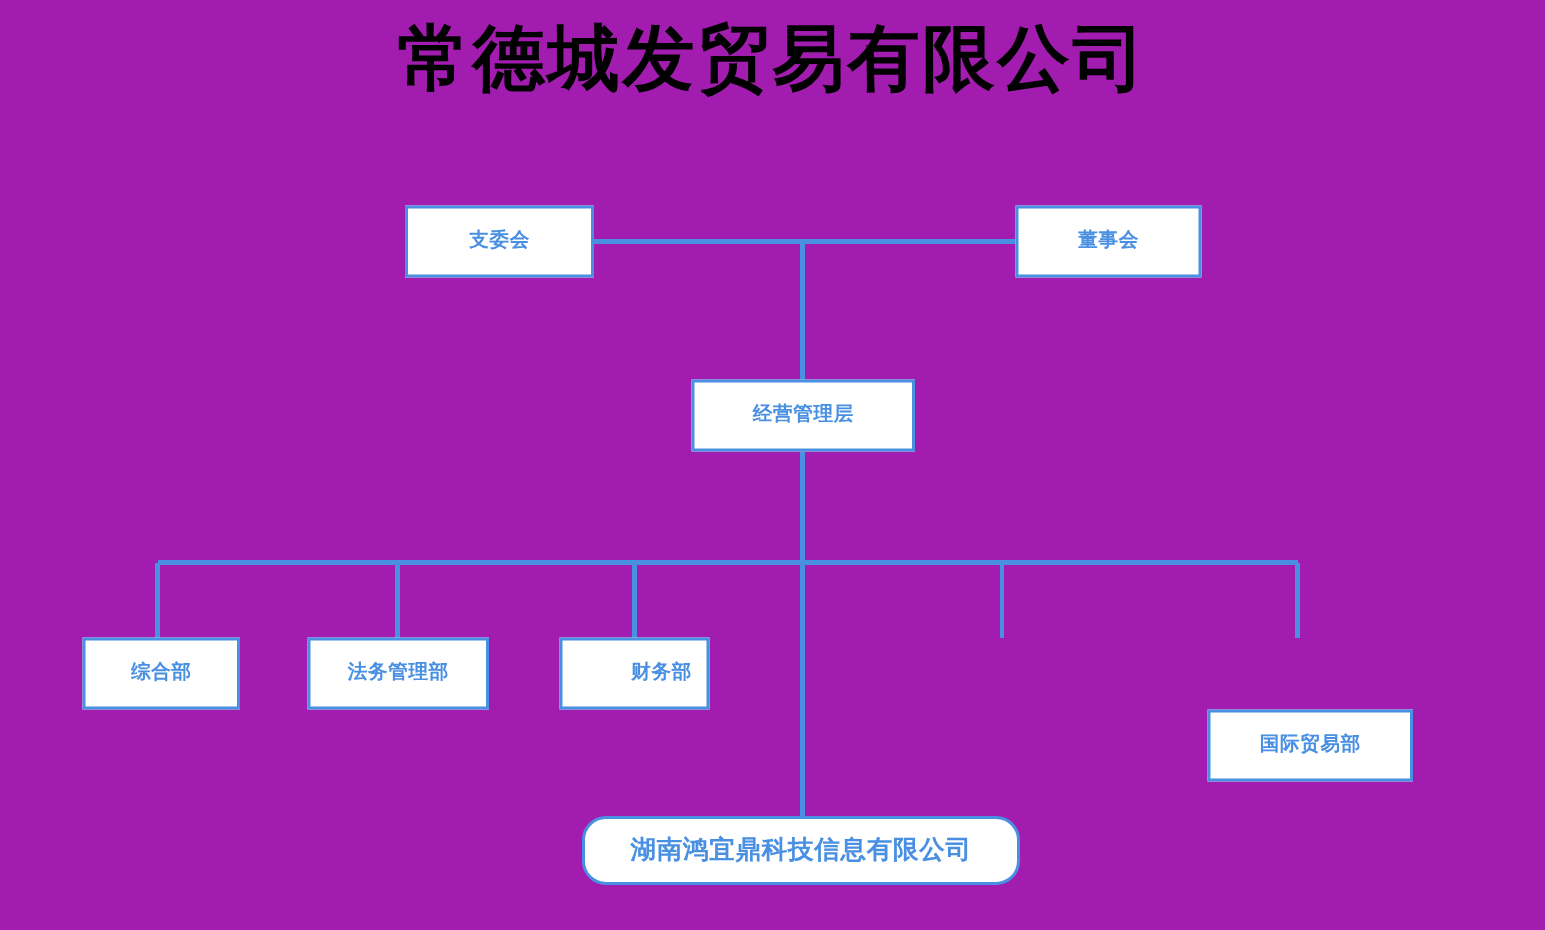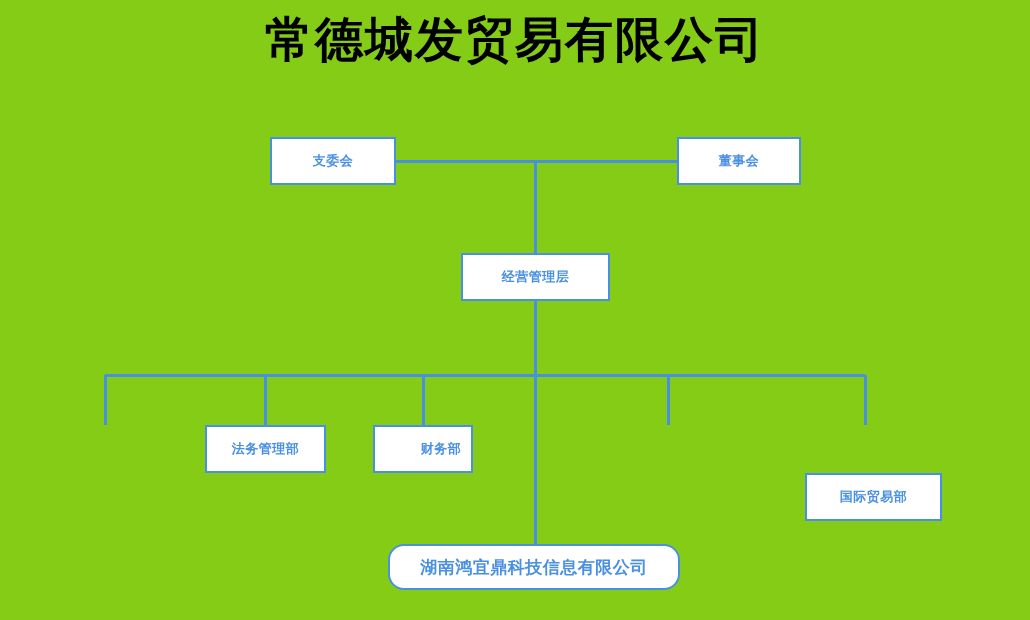--- a/index.html
+++ b/index.html
@@ -9,21 +9,21 @@
     background: #ffffff;
   }
   body {
     font-family: "Liberation Sans", "DejaVu Sans", sans-serif;
   }
 
   #canvas {
     position: relative;
     width: 1030px;
     height: 620px;
-    background: #84cc16;
+    background: #a21caf;
     overflow: hidden;
   }
 
   
   .chart-title {
     position: absolute;
     left: 0;
     top: 8px;
     width: 1030px;
     text-align: center;
@@ -103,20 +103,23 @@
   </div>
 
   <div class="node" style="left:461px; top:253px; width:149px; height:48px;">
     <span class="node-label">经营管理层</span>
   </div>
 
   <div class="node" style="left:677px; top:137px; width:124px; height:48px;">
     <span class="node-label">董事会</span>
   </div>
 
+  <div class="node" style="left:55px; top:425px; width:105px; height:48px;">
+    <span class="node-label">综合部</span>
+  </div>
 
   <div class="node" style="left:205px; top:425px; width:121px; height:48px;">
     <span class="node-label">法务管理部</span>
   </div>
 
   <div class="node" style="left:373px; top:425px; width:100px; height:48px;padding-left:36px;">
     <span class="node-label">财务部</span>
   </div>
 
 

